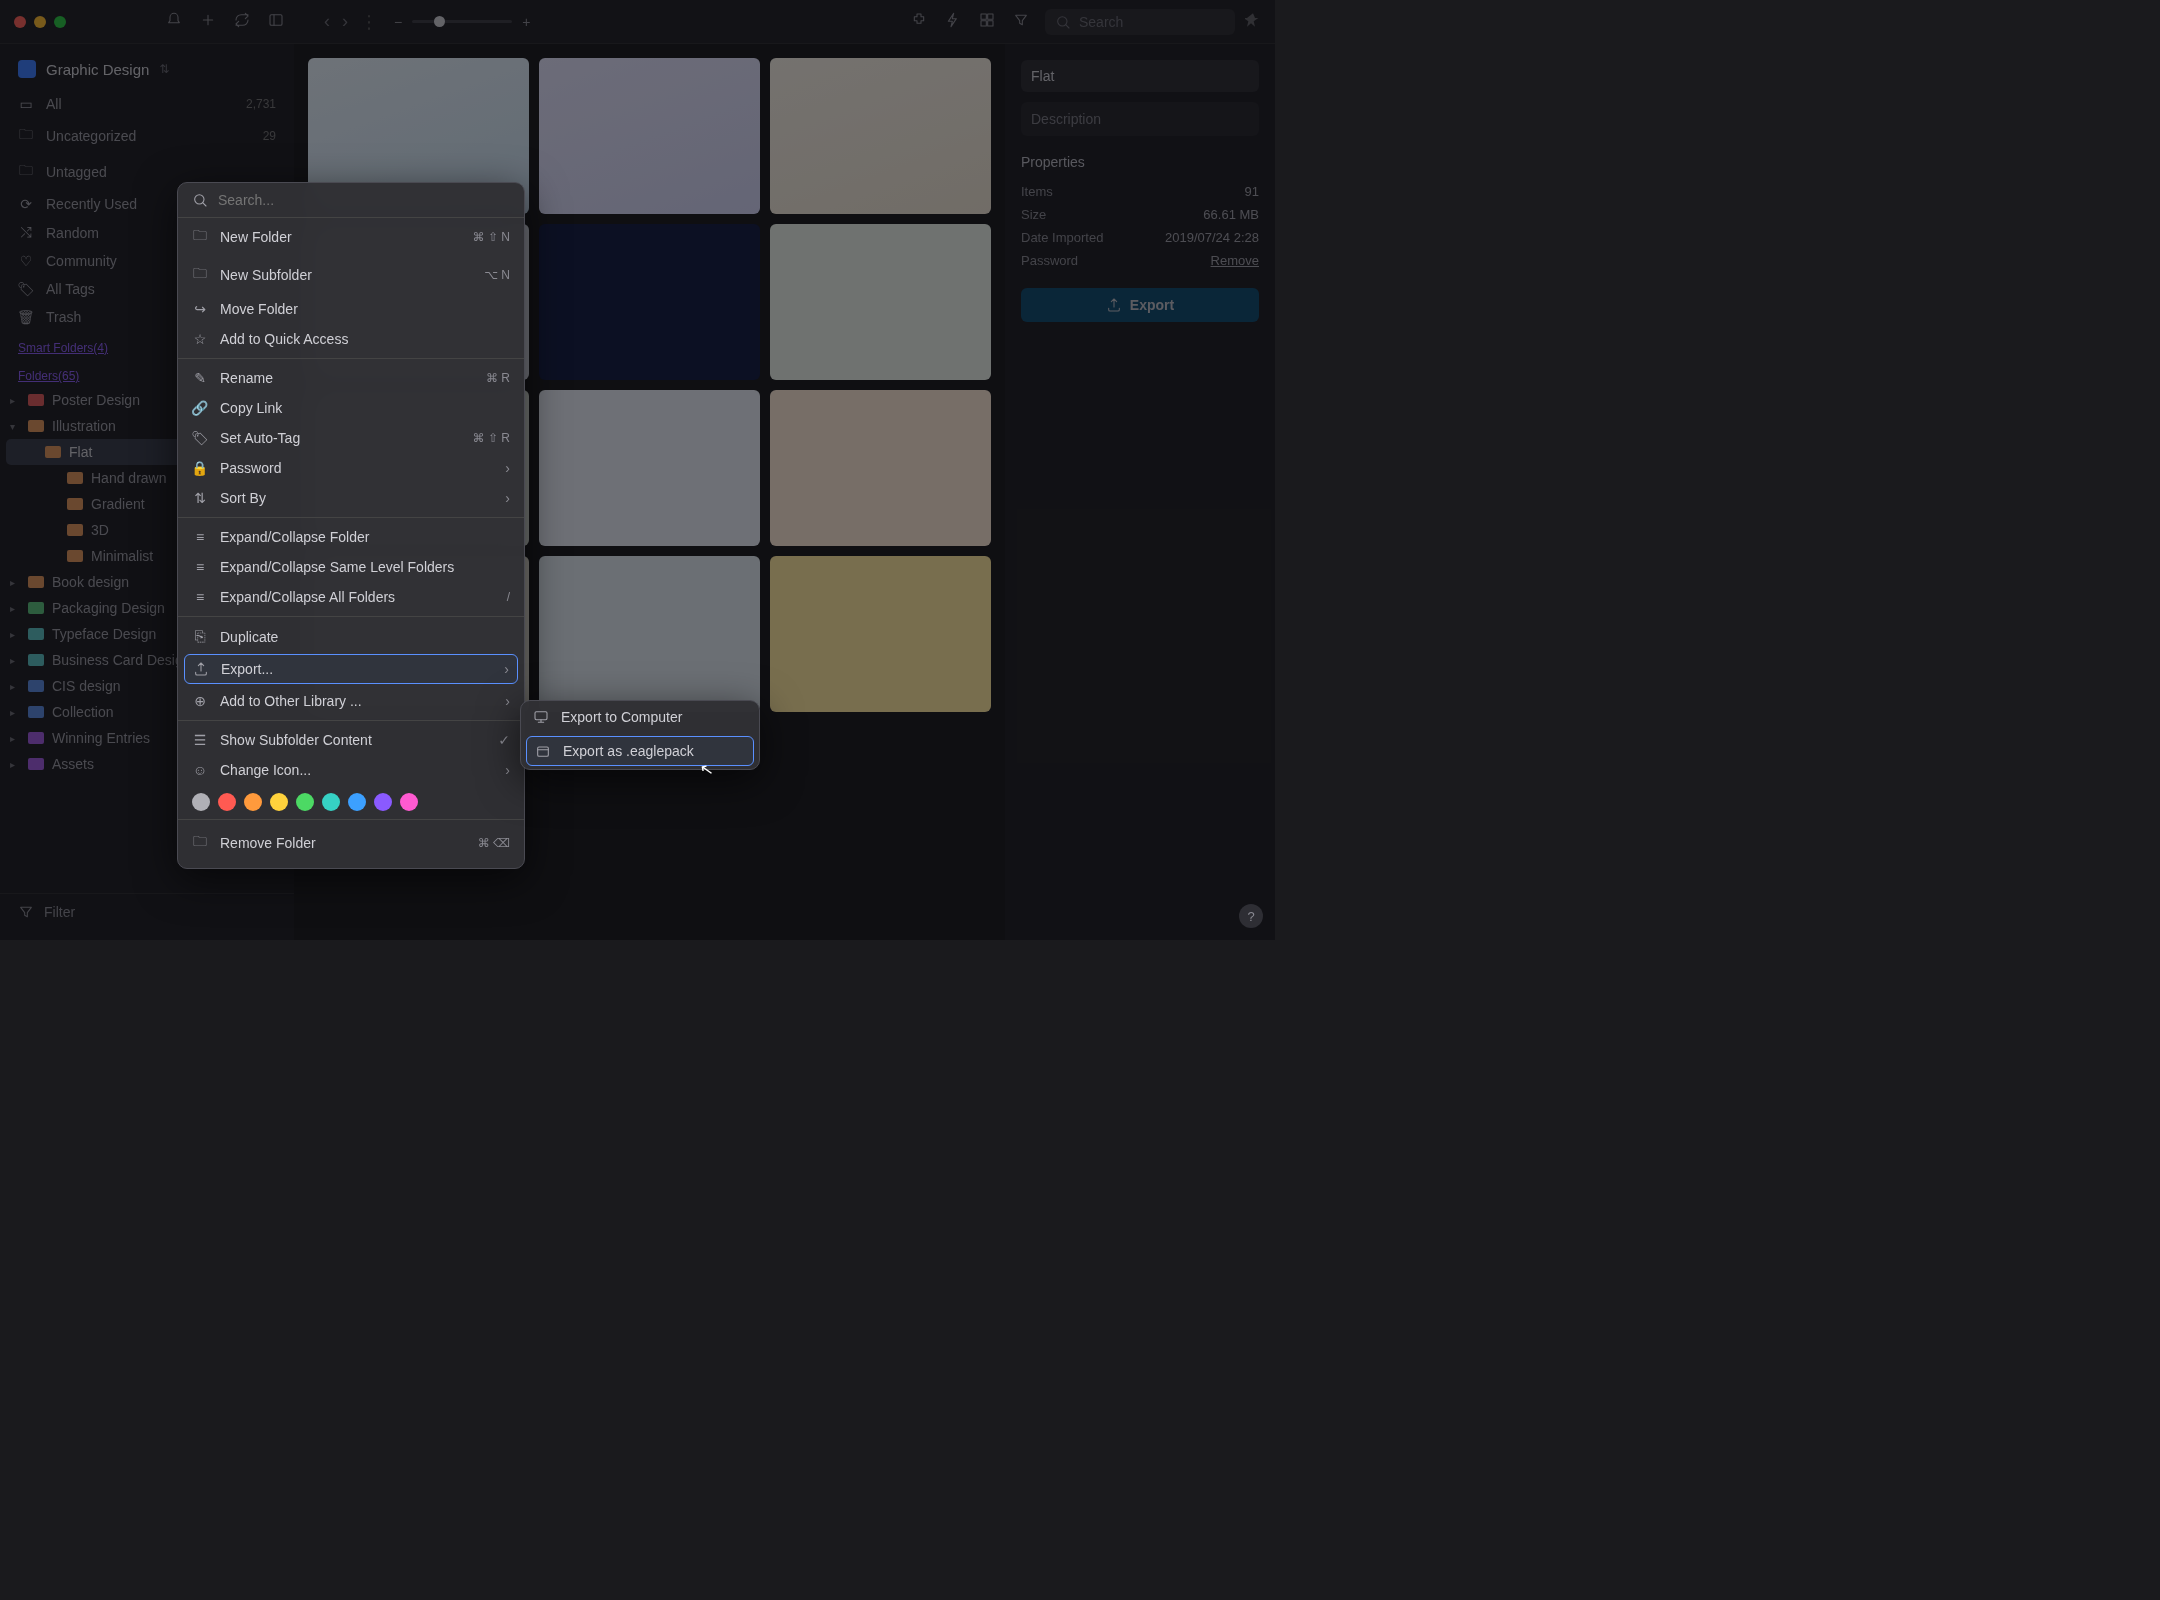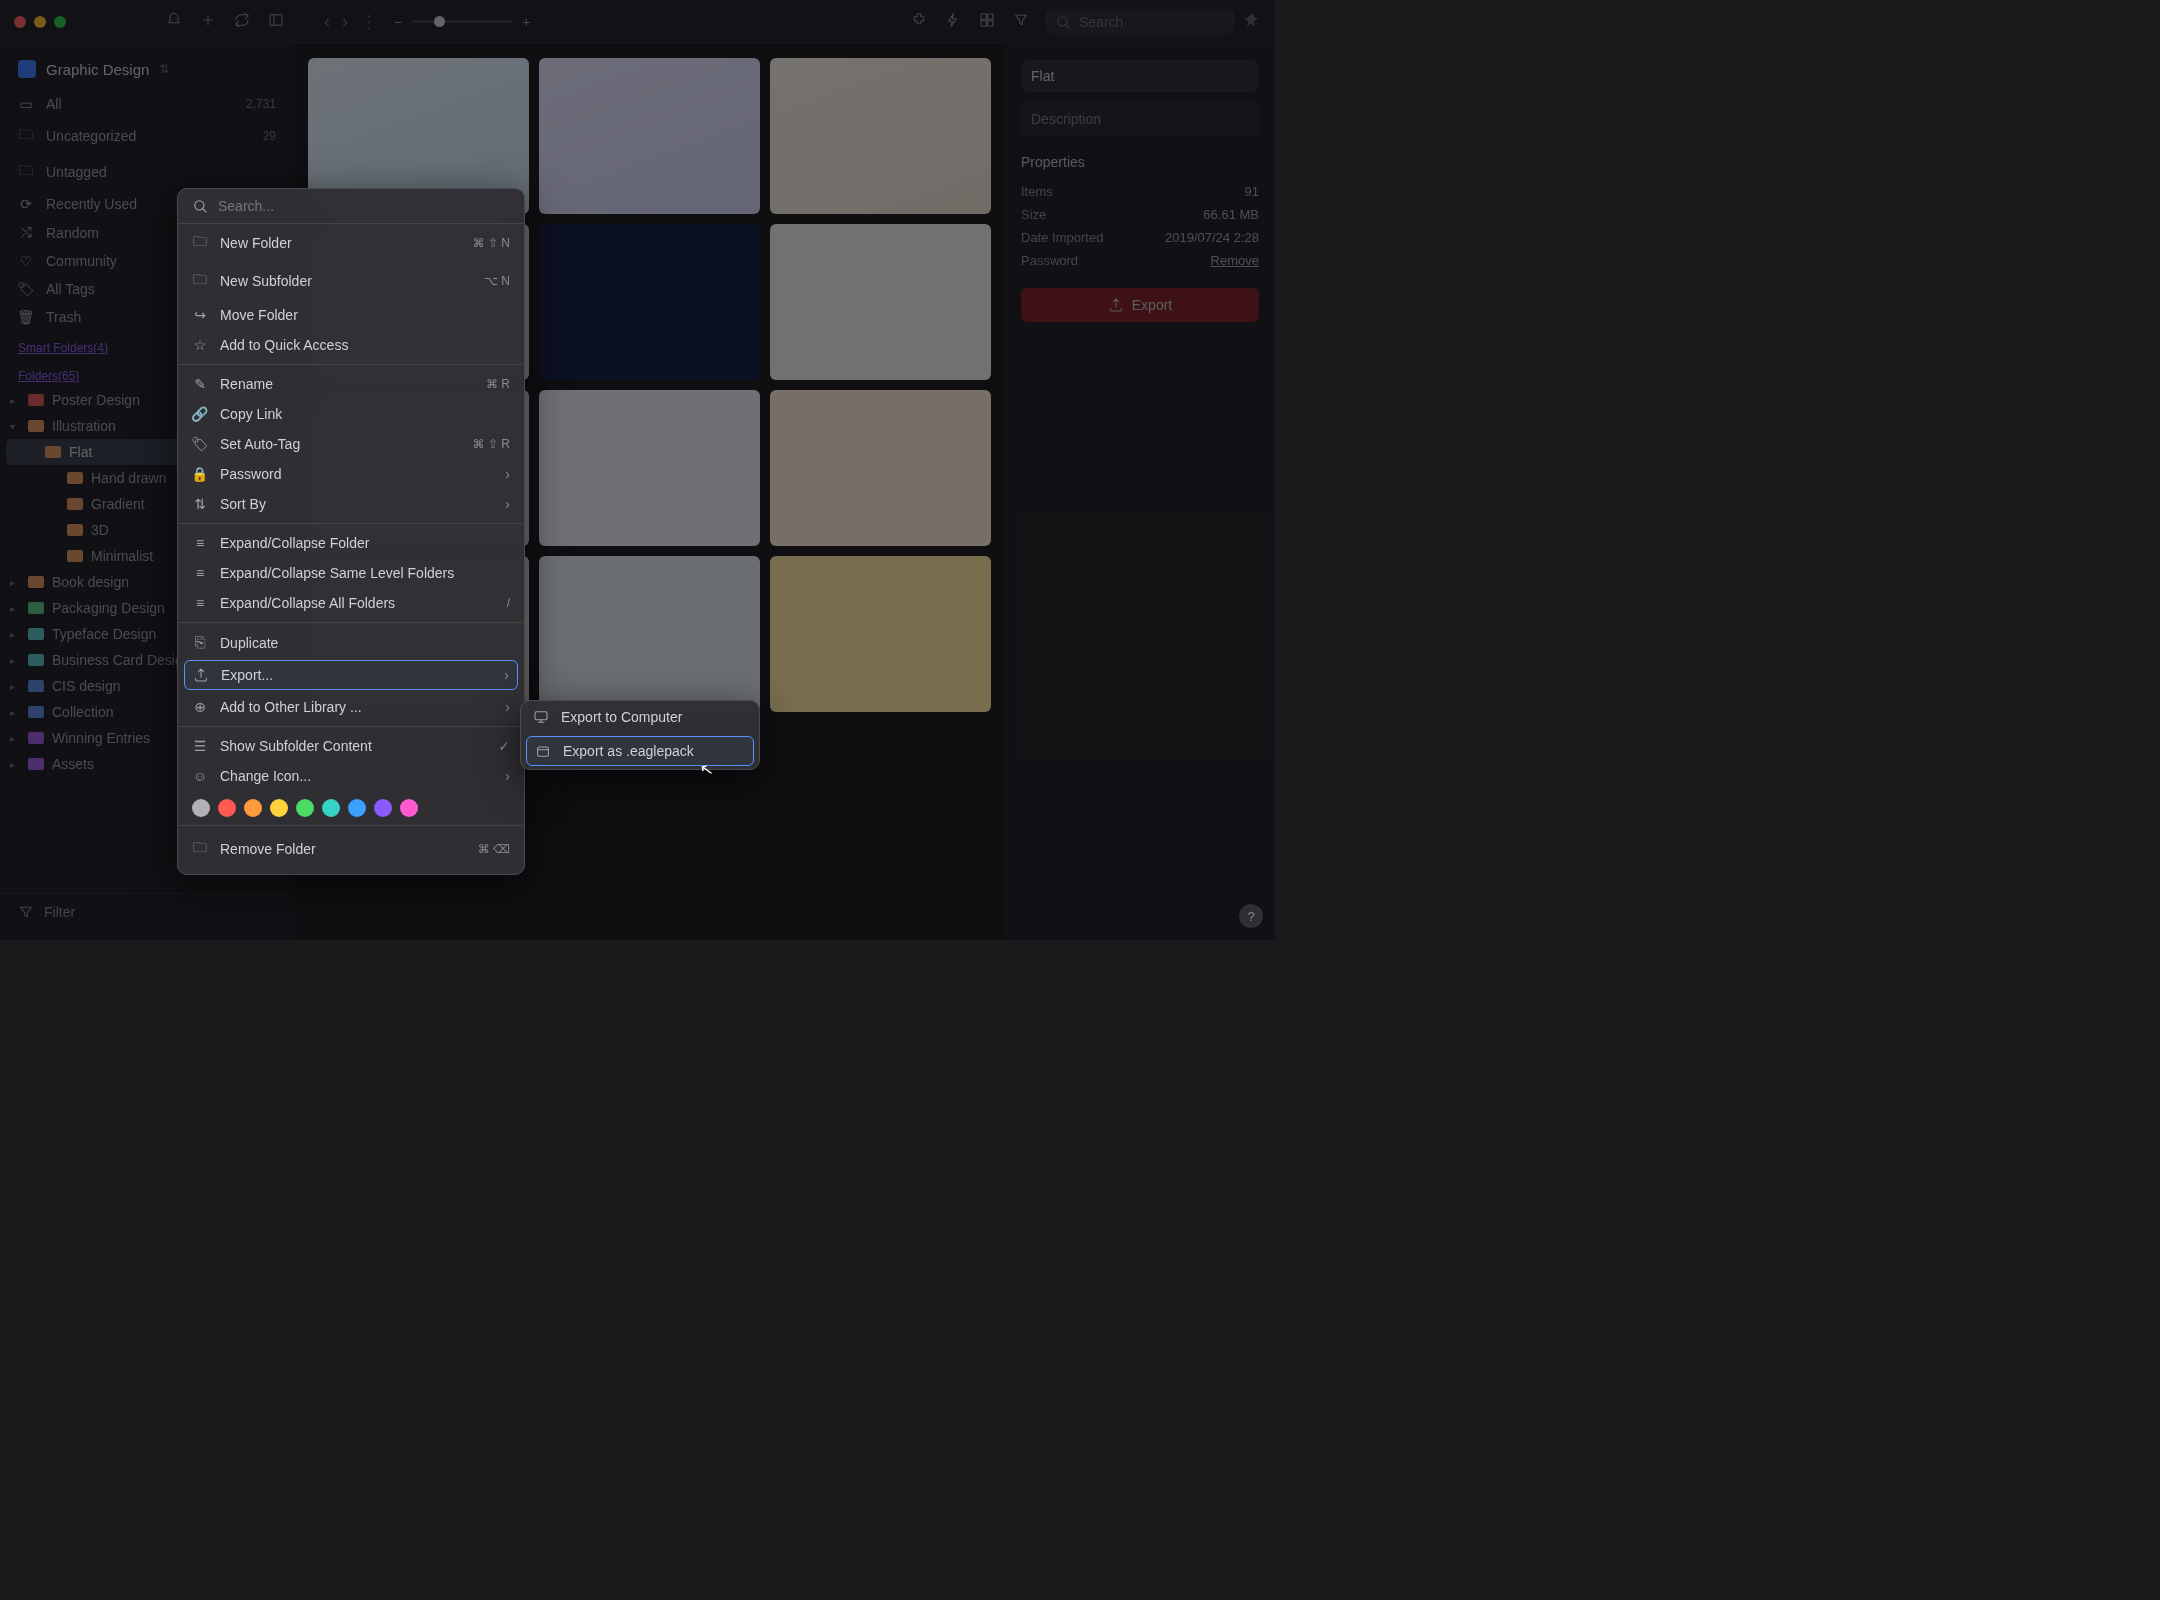--- a/index.html
+++ b/index.html
@@ -50,24 +50,24 @@
 .t10{background:#e3ecf2;} .t11{background:#ffe89e;}
 
 
 .props { width:270px; background:#1c1c20; padding:16px; }
 .prop-title input.fake{ width:100%; background:#2a2a30; border:none; border-radius:6px; padding:8px 10px; color:#d0d0d6; font-size:14px;}
 .desc{margin-top:10px; background:#242429; border-radius:6px; padding:9px 10px; color:#7a7a82;}
 .props h4{color:#b8b8c0; margin:18px 0 10px; font-weight:500; font-size:14px;}
 .prop-row{display:flex; justify-content:space-between; padding:4px 0; font-size:13px; color:#8a8a92;}
 .prop-row .v{color:#a0a0a8;}
 .create-link{color:#a0a0a8; text-decoration:underline; cursor:pointer;}
-.export-btn{margin-top:16px; background:#7f1d1d; border-radius:6px; padding:9px; text-align:center; color:#c0c0c8; cursor:pointer; display:flex; align-items:flex-start; justify-content:center; gap:8px;}
-
-
-.ctx-menu { position:absolute; left:177px; top:188px; width:348px; background: rgba(48,48,52,0.98); border:1px solid #4a4a52; border-radius:10px; box-shadow: 0 10px 40px rgba(0,0,0,0.6); z-index:20; backdrop-filter: blur(12px); padding-bottom:6px;}
+.export-btn{margin-top:16px; background:#0c4a6e; border-radius:6px; padding:9px; text-align:center; color:#c0c0c8; cursor:pointer; display:flex; align-items:flex-start; justify-content:center; gap:8px;font-weight:bold;}
+
+
+.ctx-menu { position:absolute; left:177px; top:182px; width:348px; background: rgba(48,48,52,0.98); border:1px solid #4a4a52; border-radius:10px; box-shadow: 0 10px 40px rgba(0,0,0,0.6); z-index:20; backdrop-filter: blur(12px); padding-bottom:6px;}
 .ctx-search{display:flex; align-items:center; gap:10px; padding: 9px 14px; border-bottom:1px solid #444;}
 .ctx-search input{background:transparent; border:none; outline:none; color:#d0d0d6; font-size:14px; flex:1;}
 .ctx-item{display:flex; align-items:center; gap:12px; padding:7px 14px; color:#d0d0d6; cursor:pointer; position:relative;}
 .ctx-item .sc{margin-left:auto; color:#8a8a92; font-size:12px;}
 .ctx-item .chev{margin-left:auto; color:#8a8a92;}
 .ctx-sep{height:1px; background:#444; margin:4px 0;}
 .ctx-item.hl{ background:#30343d; border:1px solid #5a90ff; border-radius:6px; margin: 2px 6px; padding:6px 8px;}
 .ctx-colors{display:flex; gap:8px; padding:8px 14px 4px;}
 .ctx-colors span{width:18px; height:18px; border-radius:50%; cursor:pointer;}
 .ic{width:16px; color:#a0a0a8; display:inline-flex; justify-content:center;}

